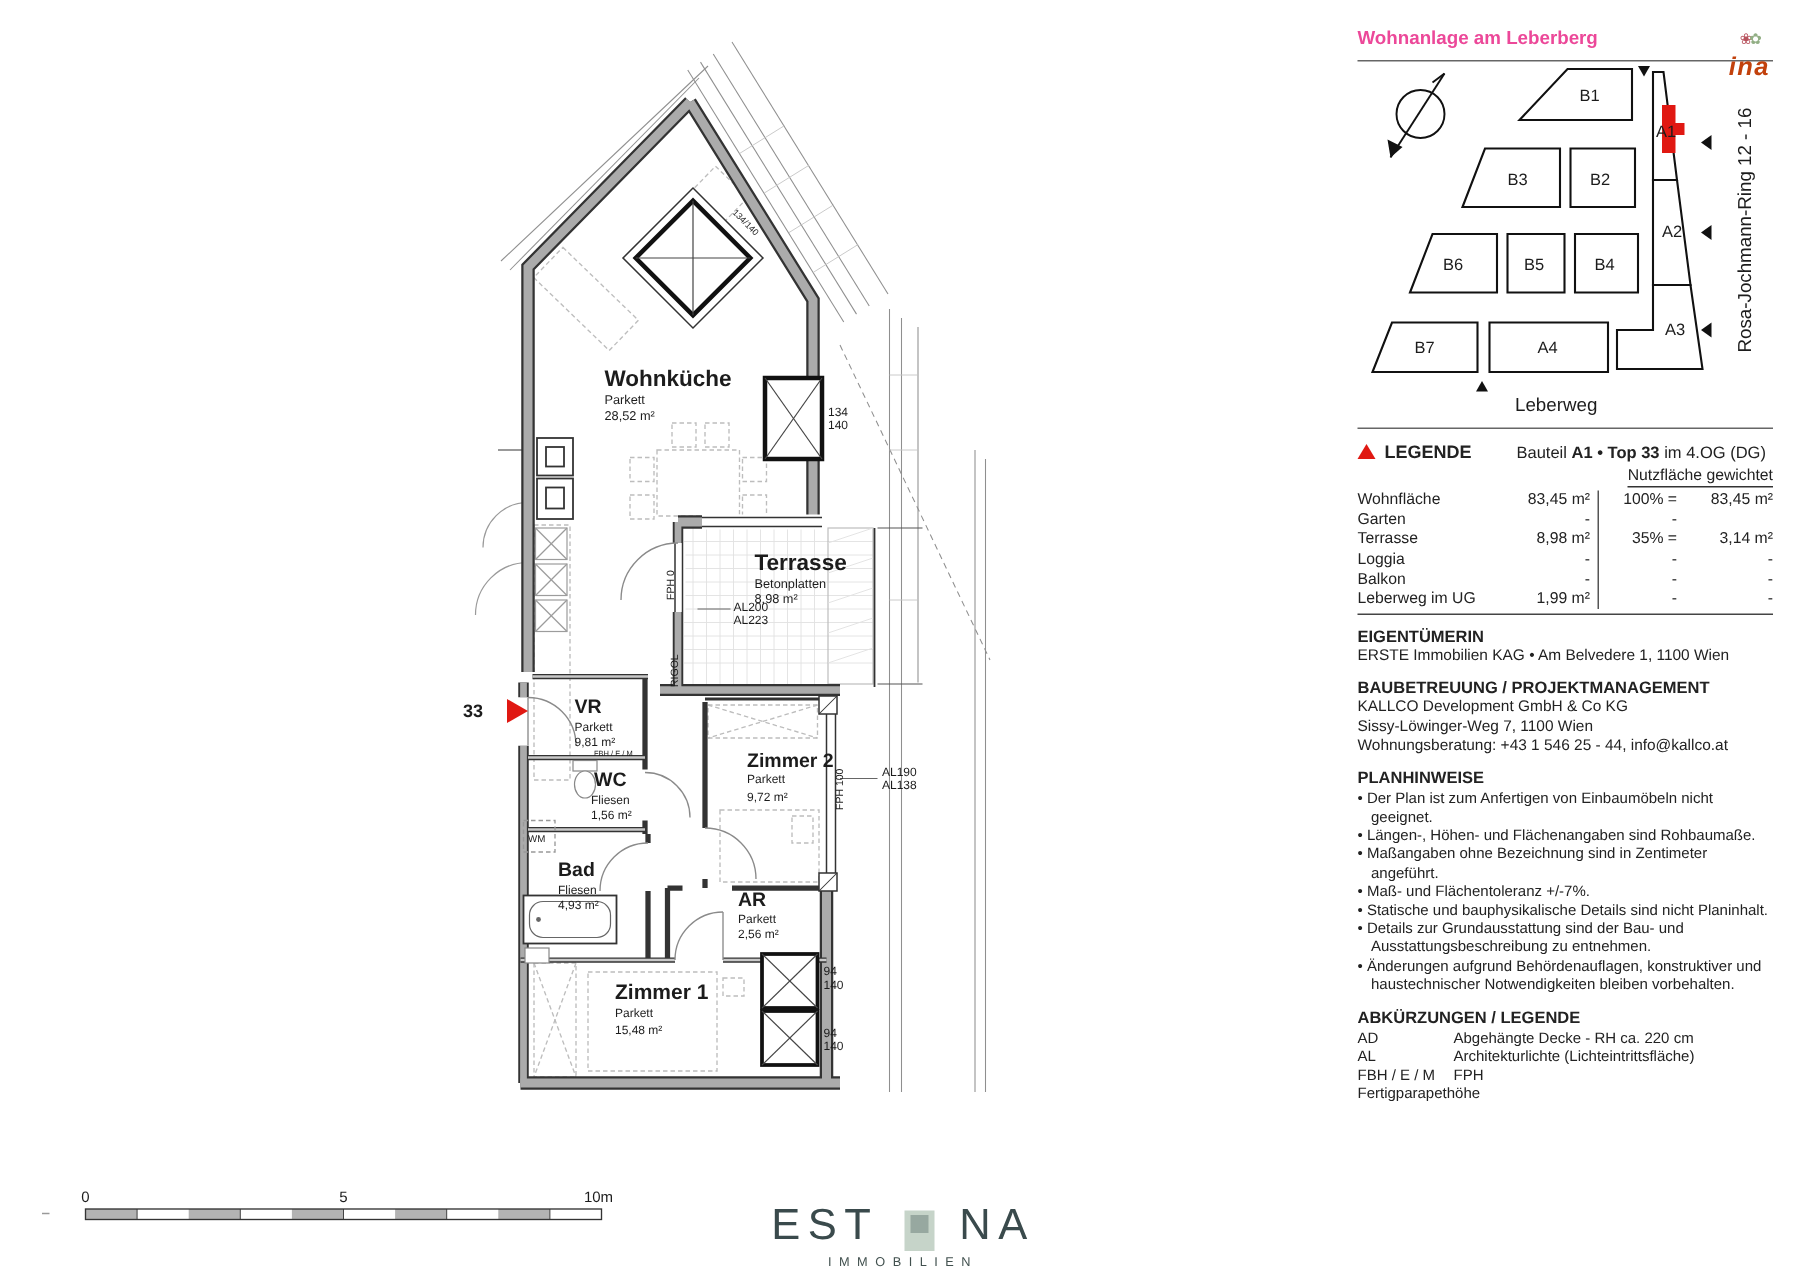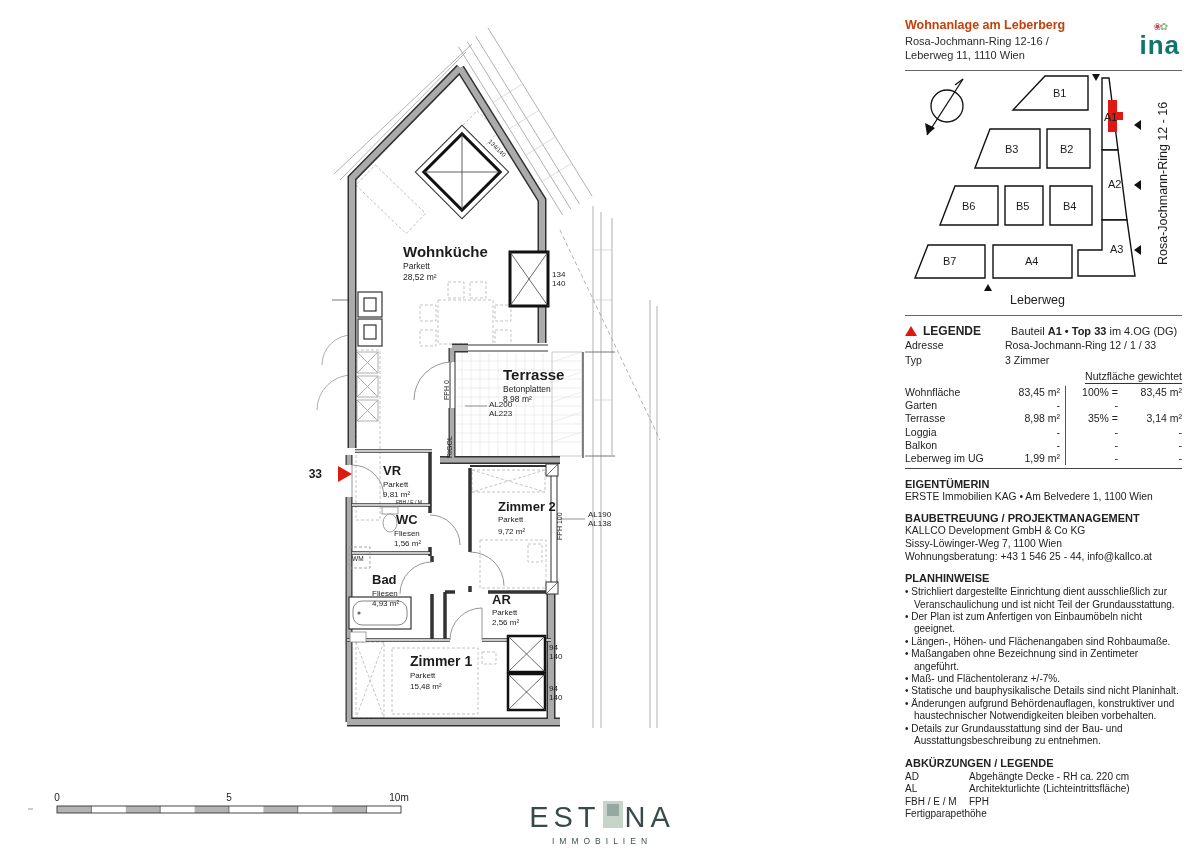--- a/index.html
+++ b/index.html
@@ -2,25 +2,25 @@
 <html><head>
 <meta charset="utf-8">
 <style>
   html,body{margin:0;padding:0;background:#fff;}
   .page{position:relative;width:1200px;height:848px;background:#fff;overflow:hidden;
         font-family:"Liberation Sans",sans-serif;color:#222;}
   svg text{font-family:"Liberation Sans",sans-serif;fill:#1c1c1c;}
   .room-name{font-weight:bold;}
   
   .panel{position:absolute;left:905px;top:18px;width:277px;}
-  .proj-title{font-size:12.5px;font-weight:bold;color:#c2410c;}
+  .proj-title{font-size:12.5px;font-weight:bold;color:#ec4899;}
   .proj-addr{font-size:11px;line-height:14px;color:#2b2b2b;margin-top:2px;}
   .ina{position:absolute;right:2px;top:4px;text-align:center;line-height:10px;}
   .ina .flower{font-size:10px;letter-spacing:-2px;}
-  .ina .word{font-size:26px;font-weight:bold;color:#0f766e;letter-spacing:1px;line-height:26px;}
+  .ina .word{font-size:17px;font-weight:bold;font-style:italic;color:#c2410c;letter-spacing:1px;line-height:26px;}
   .hr1{border:0;border-top:1px solid #666;margin:8px 0 0 0;}
   .hr2{border:0;border-top:1px solid #666;margin:4px 0 0 0;}
   .hrThick{border:0;border-top:1.5px solid #444;margin:3px 0 0 0;}
   .sitemap{display:block;margin-top:2px;}
   .unit-head{display:flex;align-items:baseline;margin-top:8px;}
   .tri-red{width:0;height:0;border-left:6px solid transparent;border-right:6px solid transparent;
            border-bottom:10px solid #e01812;margin-right:6px;align-self:center;}
   .unit-title{font-size:12px;font-weight:bold;width:88px;}
   .unit-bauteil{font-size:11px;}
   .kv{display:grid;grid-template-columns:100px 1fr;font-size:10.5px;line-height:14.5px;}
@@ -31,21 +31,21 @@
   .arow .v{text-align:right;}
   .vdiv{position:absolute;left:160px;top:0;bottom:0;border-left:1px solid #555;}
   .blk-title{font-size:11px;font-weight:bold;margin-top:9px;}
   .blk-line{font-size:10.3px;line-height:13px;}
   .notes{margin:2px 0 0 0;padding:0;list-style:none;font-size:10px;line-height:12.4px;}
   .notes li{padding-left:9px;text-indent:-9px;}
   .notes li:before{content:"• ";}
   .legend{display:grid;grid-template-columns:64px 1fr;font-size:10px;line-height:12.6px;margin-top:2px;}
   
   .estina{position:absolute;left:497px;top:801px;width:210px;text-align:center;color:#3a4a4c;}
-  .estina .row{display:flex;justify-content:center;align-items:flex-start;gap:2px;}
+  .estina .row{display:flex;justify-content:center;align-items:flex-end;gap:17px;}
   .estina .word{font-size:29px;font-weight:500;letter-spacing:5px;}
   .estina .block{width:20px;height:27px;background:#c6d4c9;display:flex;justify-content:center;}
   .estina .block .inner{width:12px;height:12px;background:#97a8a0;margin-top:3px;}
   .estina .sub{font-size:8.5px;letter-spacing:5px;margin-top:2px;color:#42514f;}
 </style>
 </head>
 <body>
 
 <div class="page">
 
@@ -326,24 +326,20 @@
       <line x1="366.6" y1="806" x2="366.6" y2="813" stroke="#333" stroke-width="0.6"></line>
       <text x="57" y="801" font-size="10" text-anchor="middle">0</text>
       <text x="229" y="801" font-size="10" text-anchor="middle">5</text>
       <text x="399" y="801" font-size="10" text-anchor="middle">10m</text>
     </g>
   </svg>
 
   <div class="panel">
     <div style="position:relative;">
       <div class="proj-title">Wohnanlage am Leberberg</div>
-      <div class="proj-addr">
-        <div>Rosa-Jochmann-Ring 12-16 /</div>
-        <div>Leberweg 11, 1110 Wien</div>
-      </div>
       <div class="ina">
         <div class="flower" style="color:#b8535e;"><span style="color:#b8535e;">❀</span><span style="color:#92af85;">✿</span></div>
         <div class="word">ina</div>
       </div>
     </div>
     <hr class="hr1">
 
     <svg class="sitemap" width="277" height="238" viewBox="0 0 277 238">
       <g stroke="#111" fill="none" stroke-width="1.3">
         <circle cx="42" cy="33" r="16"></circle>
@@ -392,26 +388,20 @@
 
     <div class="unit-head">
       <span class="tri-red"></span>
       <span class="unit-title">LEGENDE</span>
       <span class="unit-bauteil">
         <span>Bauteil</span>
         <b>A1 • Top 33</b>
         <span>im 4.OG (DG)</span>
       </span>
     </div>
-    <div class="kv">
-      <span>Adresse</span>
-      <span>Rosa-Jochmann-Ring 12 / 1 / 33</span>
-      <span>Typ</span>
-      <span>3 Zimmer</span>
-    </div>
     <div class="nutz"><span>Nutzfläche gewichtet</span></div>
     <div class="arearows">
       <div class="vdiv"></div>
       <div class="arow">
         <span>Wohnfläche</span>
           <span class="v">83,45 m²</span>
         <span class="v">100% =</span>
           <span class="v">83,45 m²</span>
       </div>
       <div class="arow">
@@ -450,28 +440,27 @@
     <div class="blk-title">EIGENTÜMERIN</div>
     <div class="blk-line">ERSTE Immobilien KAG • Am Belvedere 1, 1100 Wien</div>
 
     <div class="blk-title">BAUBETREUUNG / PROJEKTMANAGEMENT</div>
     <div class="blk-line">KALLCO Development GmbH &amp; Co KG</div>
     <div class="blk-line">Sissy-Löwinger-Weg 7, 1100 Wien</div>
     <div class="blk-line">Wohnungsberatung: +43 1 546 25 - 44, info@kallco.at</div>
 
     <div class="blk-title">PLANHINWEISE</div>
     <ul class="notes">
-      <li>Strichliert dargestellte Einrichtung dient ausschließlich zur Veranschaulichung und ist nicht Teil der Grundausstattung.</li>
       <li>Der Plan ist zum Anfertigen von Einbaumöbeln nicht geeignet.</li>
       <li>Längen-, Höhen- und Flächenangaben sind Rohbaumaße.</li>
       <li>Maßangaben ohne Bezeichnung sind in Zentimeter angeführt.</li>
       <li>Maß- und Flächentoleranz +/-7%.</li>
       <li>Statische und bauphysikalische Details sind nicht Planinhalt.</li>
+      <li>Details zur Grundausstattung sind der Bau- und Ausstattungs­beschreibung zu entnehmen.</li>
       <li>Änderungen aufgrund Behördenauflagen, konstruktiver und haustechnischer Notwendigkeiten bleiben vorbehalten.</li>
-      <li>Details zur Grundausstattung sind der Bau- und Ausstattungs­beschreibung zu entnehmen.</li>
     </ul>
 
     <div class="blk-title">ABKÜRZUNGEN / LEGENDE</div>
     <div class="legend">
       <span>AD</span>
         <span>Abgehängte Decke - RH ca. 220 cm</span>
       <span>AL</span>
         <span>Architekturlichte (Lichteintrittsfläche)</span>
       <span>FBH / E / M</span>
       <span>FPH</span>

